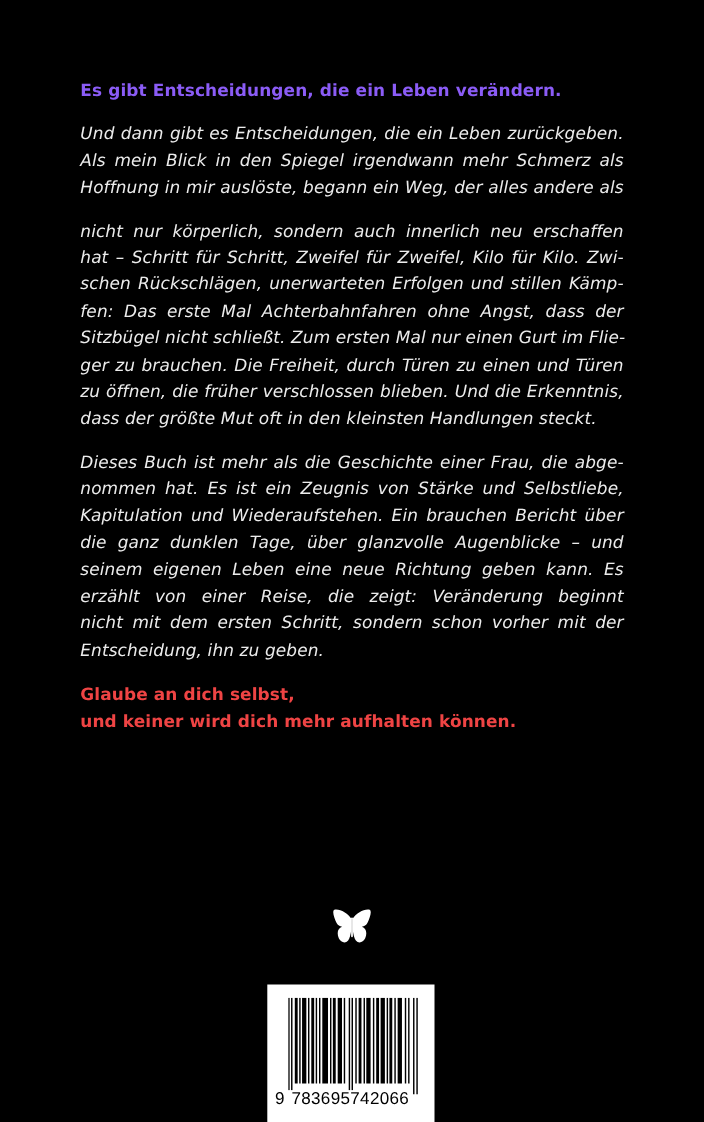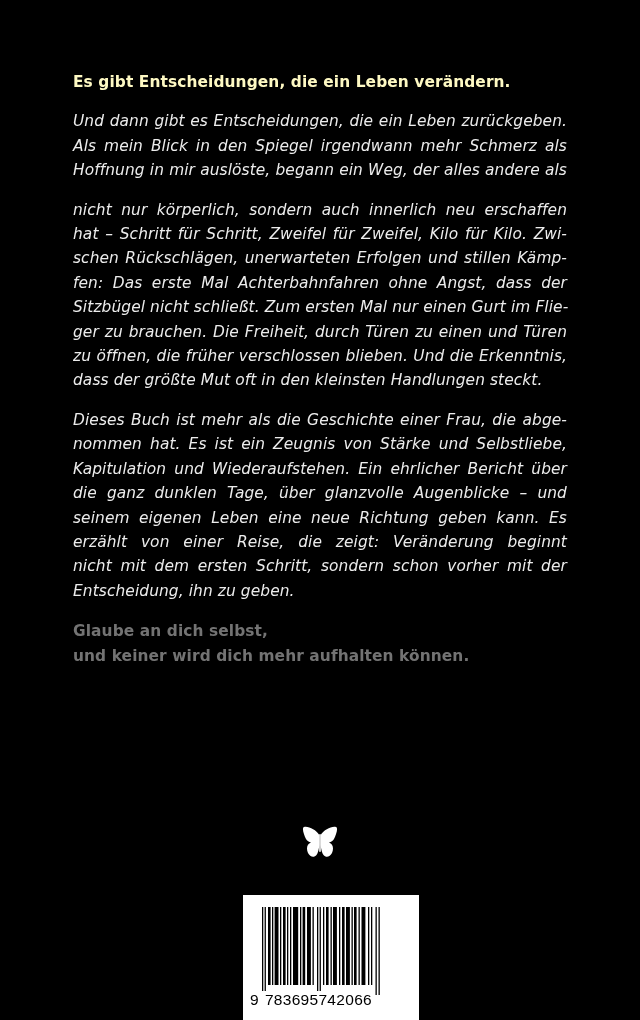--- a/index.html
+++ b/index.html
@@ -4,33 +4,32 @@
 <style>
   html, body { margin: 0; padding: 0; }
   body {
     width: 640px; height: 1020px; background: #000; color: #ececec;
     font-family: "DejaVu Sans", sans-serif; position: relative; overflow: hidden;
   }
   .content {
     position: absolute; left: 73px; top: 70px; width: 494px;
     font-size: 15.4px; line-height: 24.4px; letter-spacing: 0.1px;
   }
-  .lead { font-weight: bold; color: #fef9c3; margin: 0 0 15px 0; }
+  .lead { font-weight: bold; color: #8b5cf6; margin: 0 0 15px 0; }
   .para { margin: 0 0 15px 0; text-align: justify; hyphens: manual; }
   .para .ln { display: block; text-align: justify; text-align-last: justify; white-space: nowrap; font-style: italic; }
   .para .ln.last { text-align-last: left; }
-  .closing { font-weight: bold; color: #737373; margin-top: 16px; }
+  .closing { font-weight: bold; color: #ef4444; margin-top: 16px; }
   .closing span { display: block; }
   .butterfly {
     position: absolute; left: 302px; top: 826px; width: 36px; height: 34px;
   }
   .barcode-box {
     position: absolute; left: 243px; top: 895px; width: 152px; height: 125px;
     background: #fff;
-    padding-left: 24px;
   }
   .bars { position: absolute; left: 19px; top: 12px; width: 118px; height: 88px; }
   .isbn {
     position: absolute; left: 7px; top: 96px; font-family: "Liberation Sans", sans-serif;
     font-size: 15.5px; color: #000; letter-spacing: 0.3px; background: #fff;
   }
   .isbn .first { margin-right: 6px; }
 </style>
 </head>
 <body>
@@ -51,21 +50,21 @@
     <span class="ln">fen: Das erste Mal Achterbahnfahren ohne Angst, dass der</span>
     <span class="ln">Sitzbügel nicht schließt. Zum ersten Mal nur einen Gurt im Flie-</span>
     <span class="ln">ger zu brauchen. Die Freiheit, durch Türen zu einen und Türen</span>
     <span class="ln">zu öffnen, die früher verschlossen blieben. Und die Erkenntnis,</span>
     <span class="ln last">dass der größte Mut oft in den kleinsten Handlungen steckt.</span>
   </div>
 
   <div class="para">
     <span class="ln">Dieses Buch ist mehr als die Geschichte einer Frau, die abge-</span>
     <span class="ln">nommen hat. Es ist ein Zeugnis von Stärke und Selbstliebe,</span>
-    <span class="ln">Kapitulation und Wiederaufstehen. Ein ehrlicher Bericht über</span>
+    <span class="ln">Kapitulation und Wiederaufstehen. Ein brauchen Bericht über</span>
     <span class="ln">die ganz dunklen Tage, über glanzvolle Augenblicke – und</span>
     <span class="ln">seinem eigenen Leben eine neue Richtung geben kann. Es</span>
     <span class="ln">erzählt von einer Reise, die zeigt: Veränderung beginnt</span>
     <span class="ln">nicht mit dem ersten Schritt, sondern schon vorher mit der</span>
     <span class="ln last">Entscheidung, ihn zu geben.</span>
   </div>
 
   <div class="closing">
     <span>Glaube an dich selbst,</span>
     <span>und keiner wird dich mehr aufhalten können.</span>

